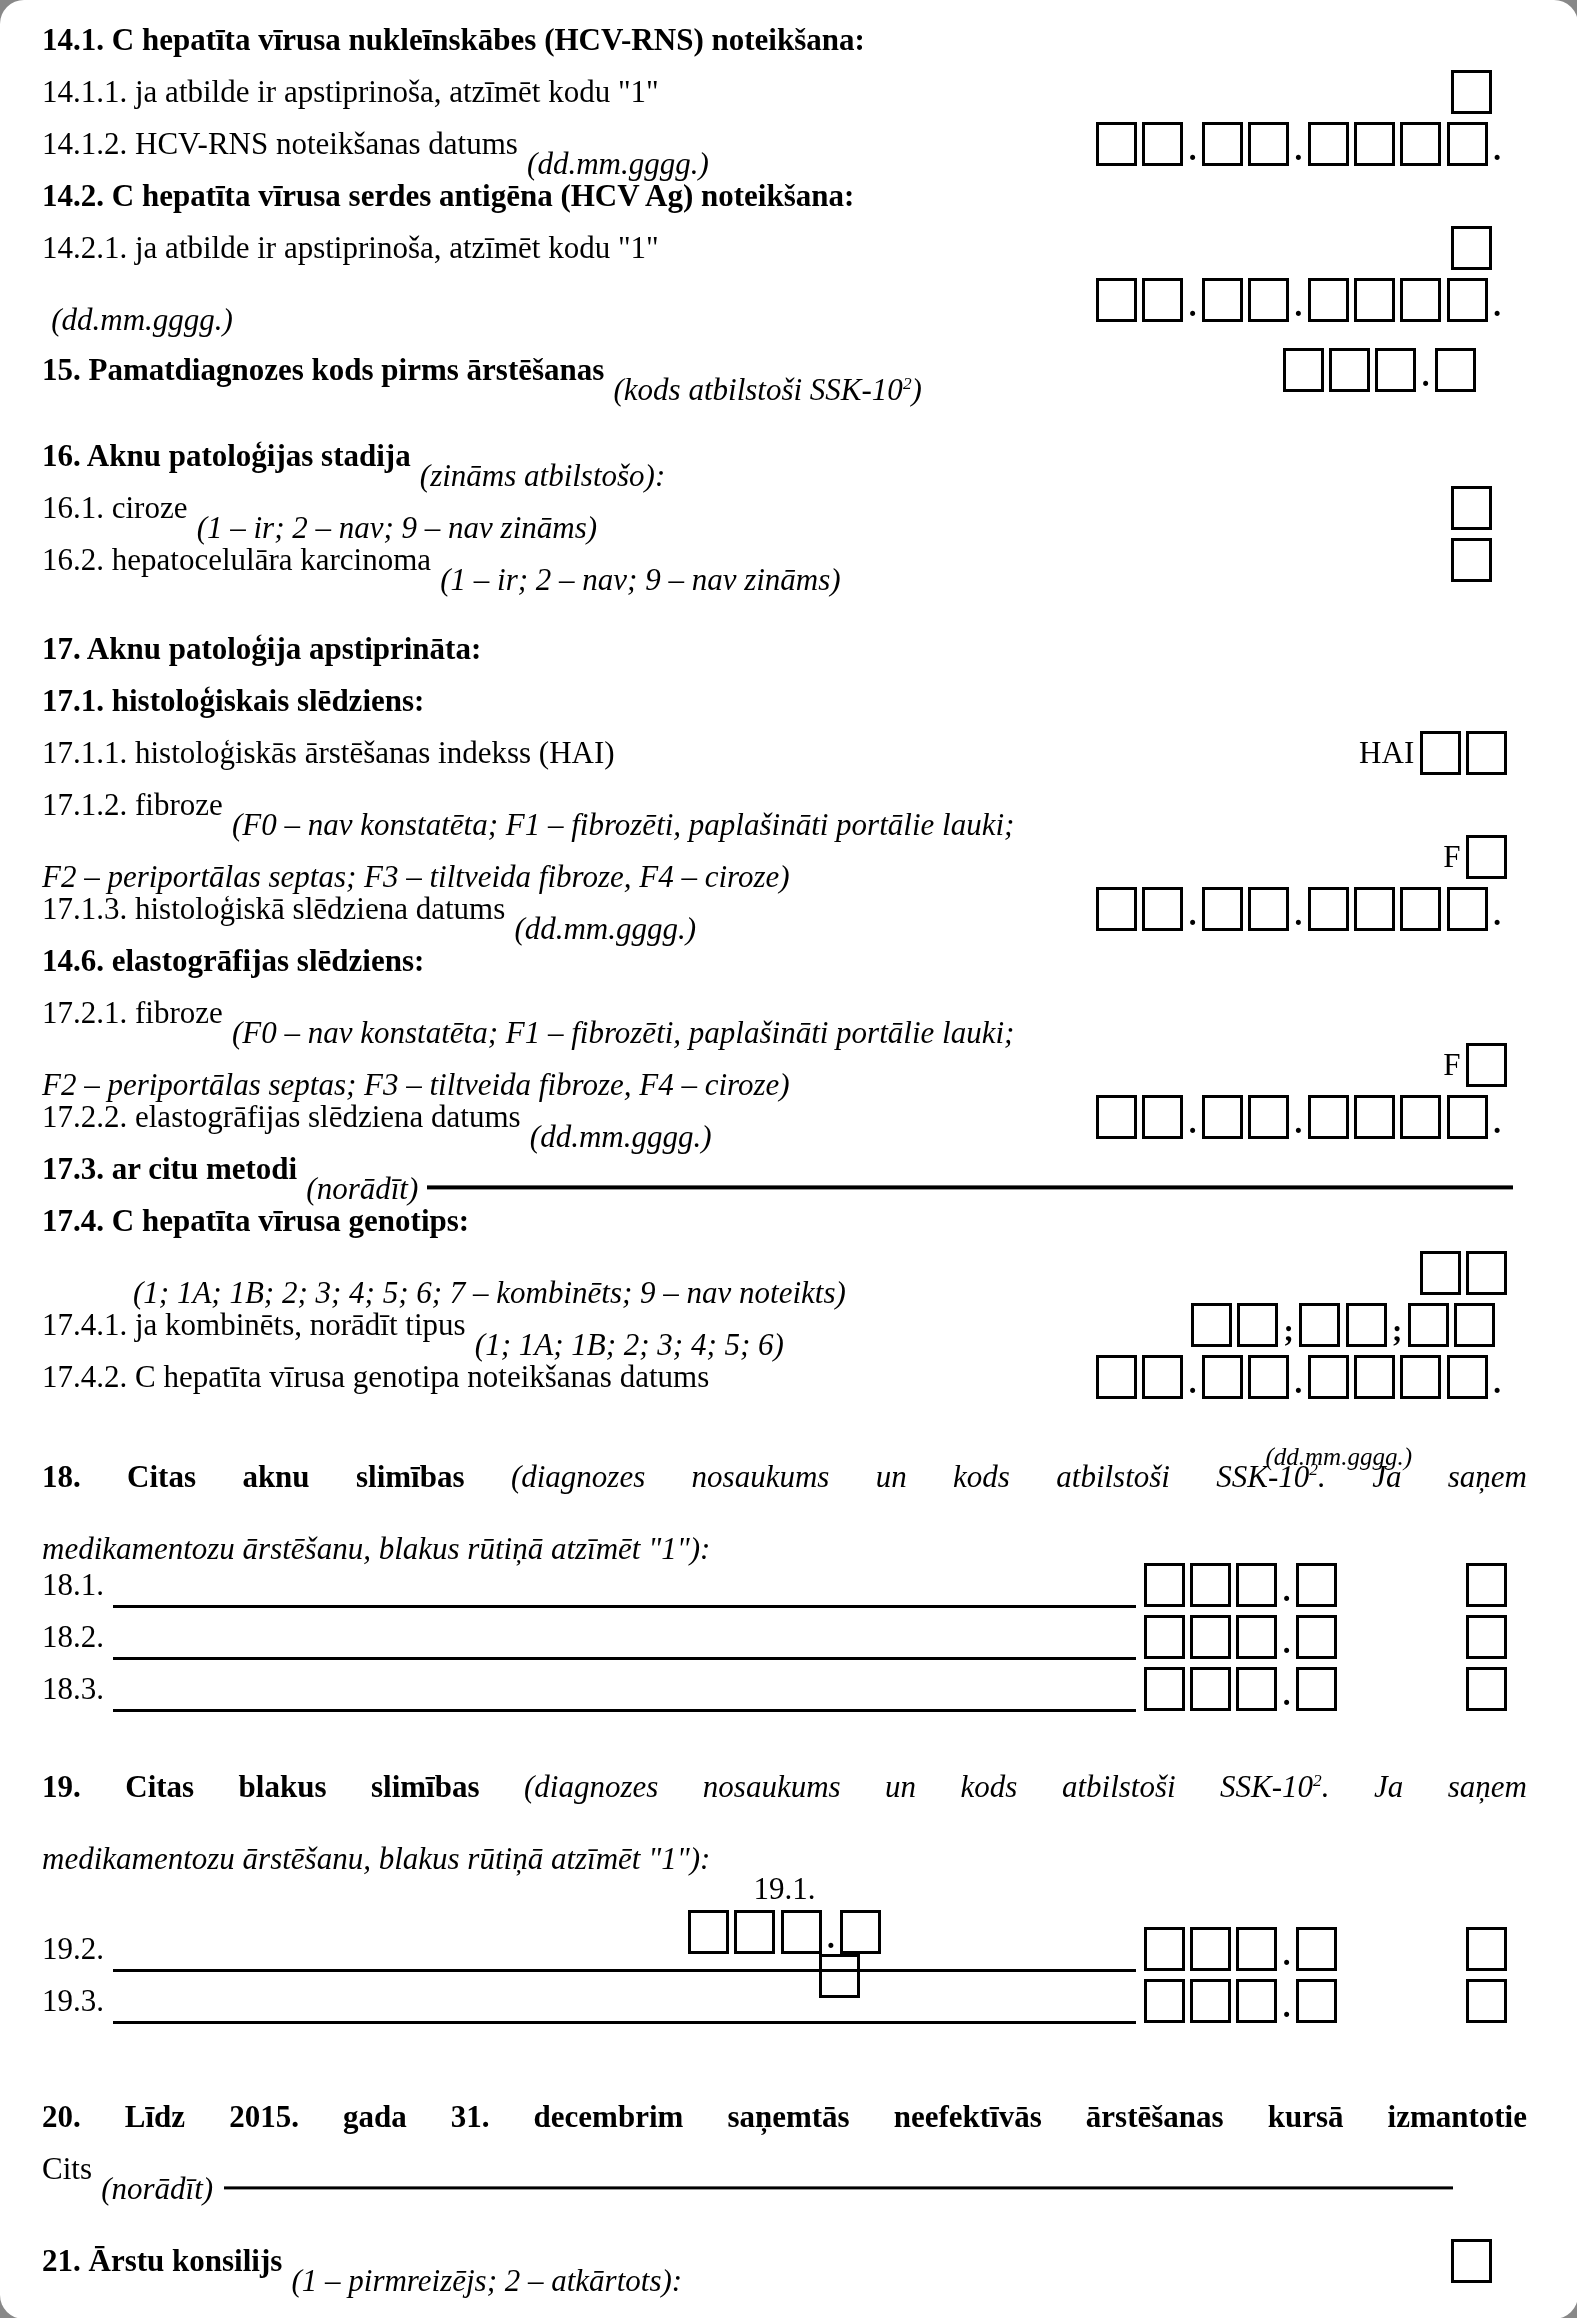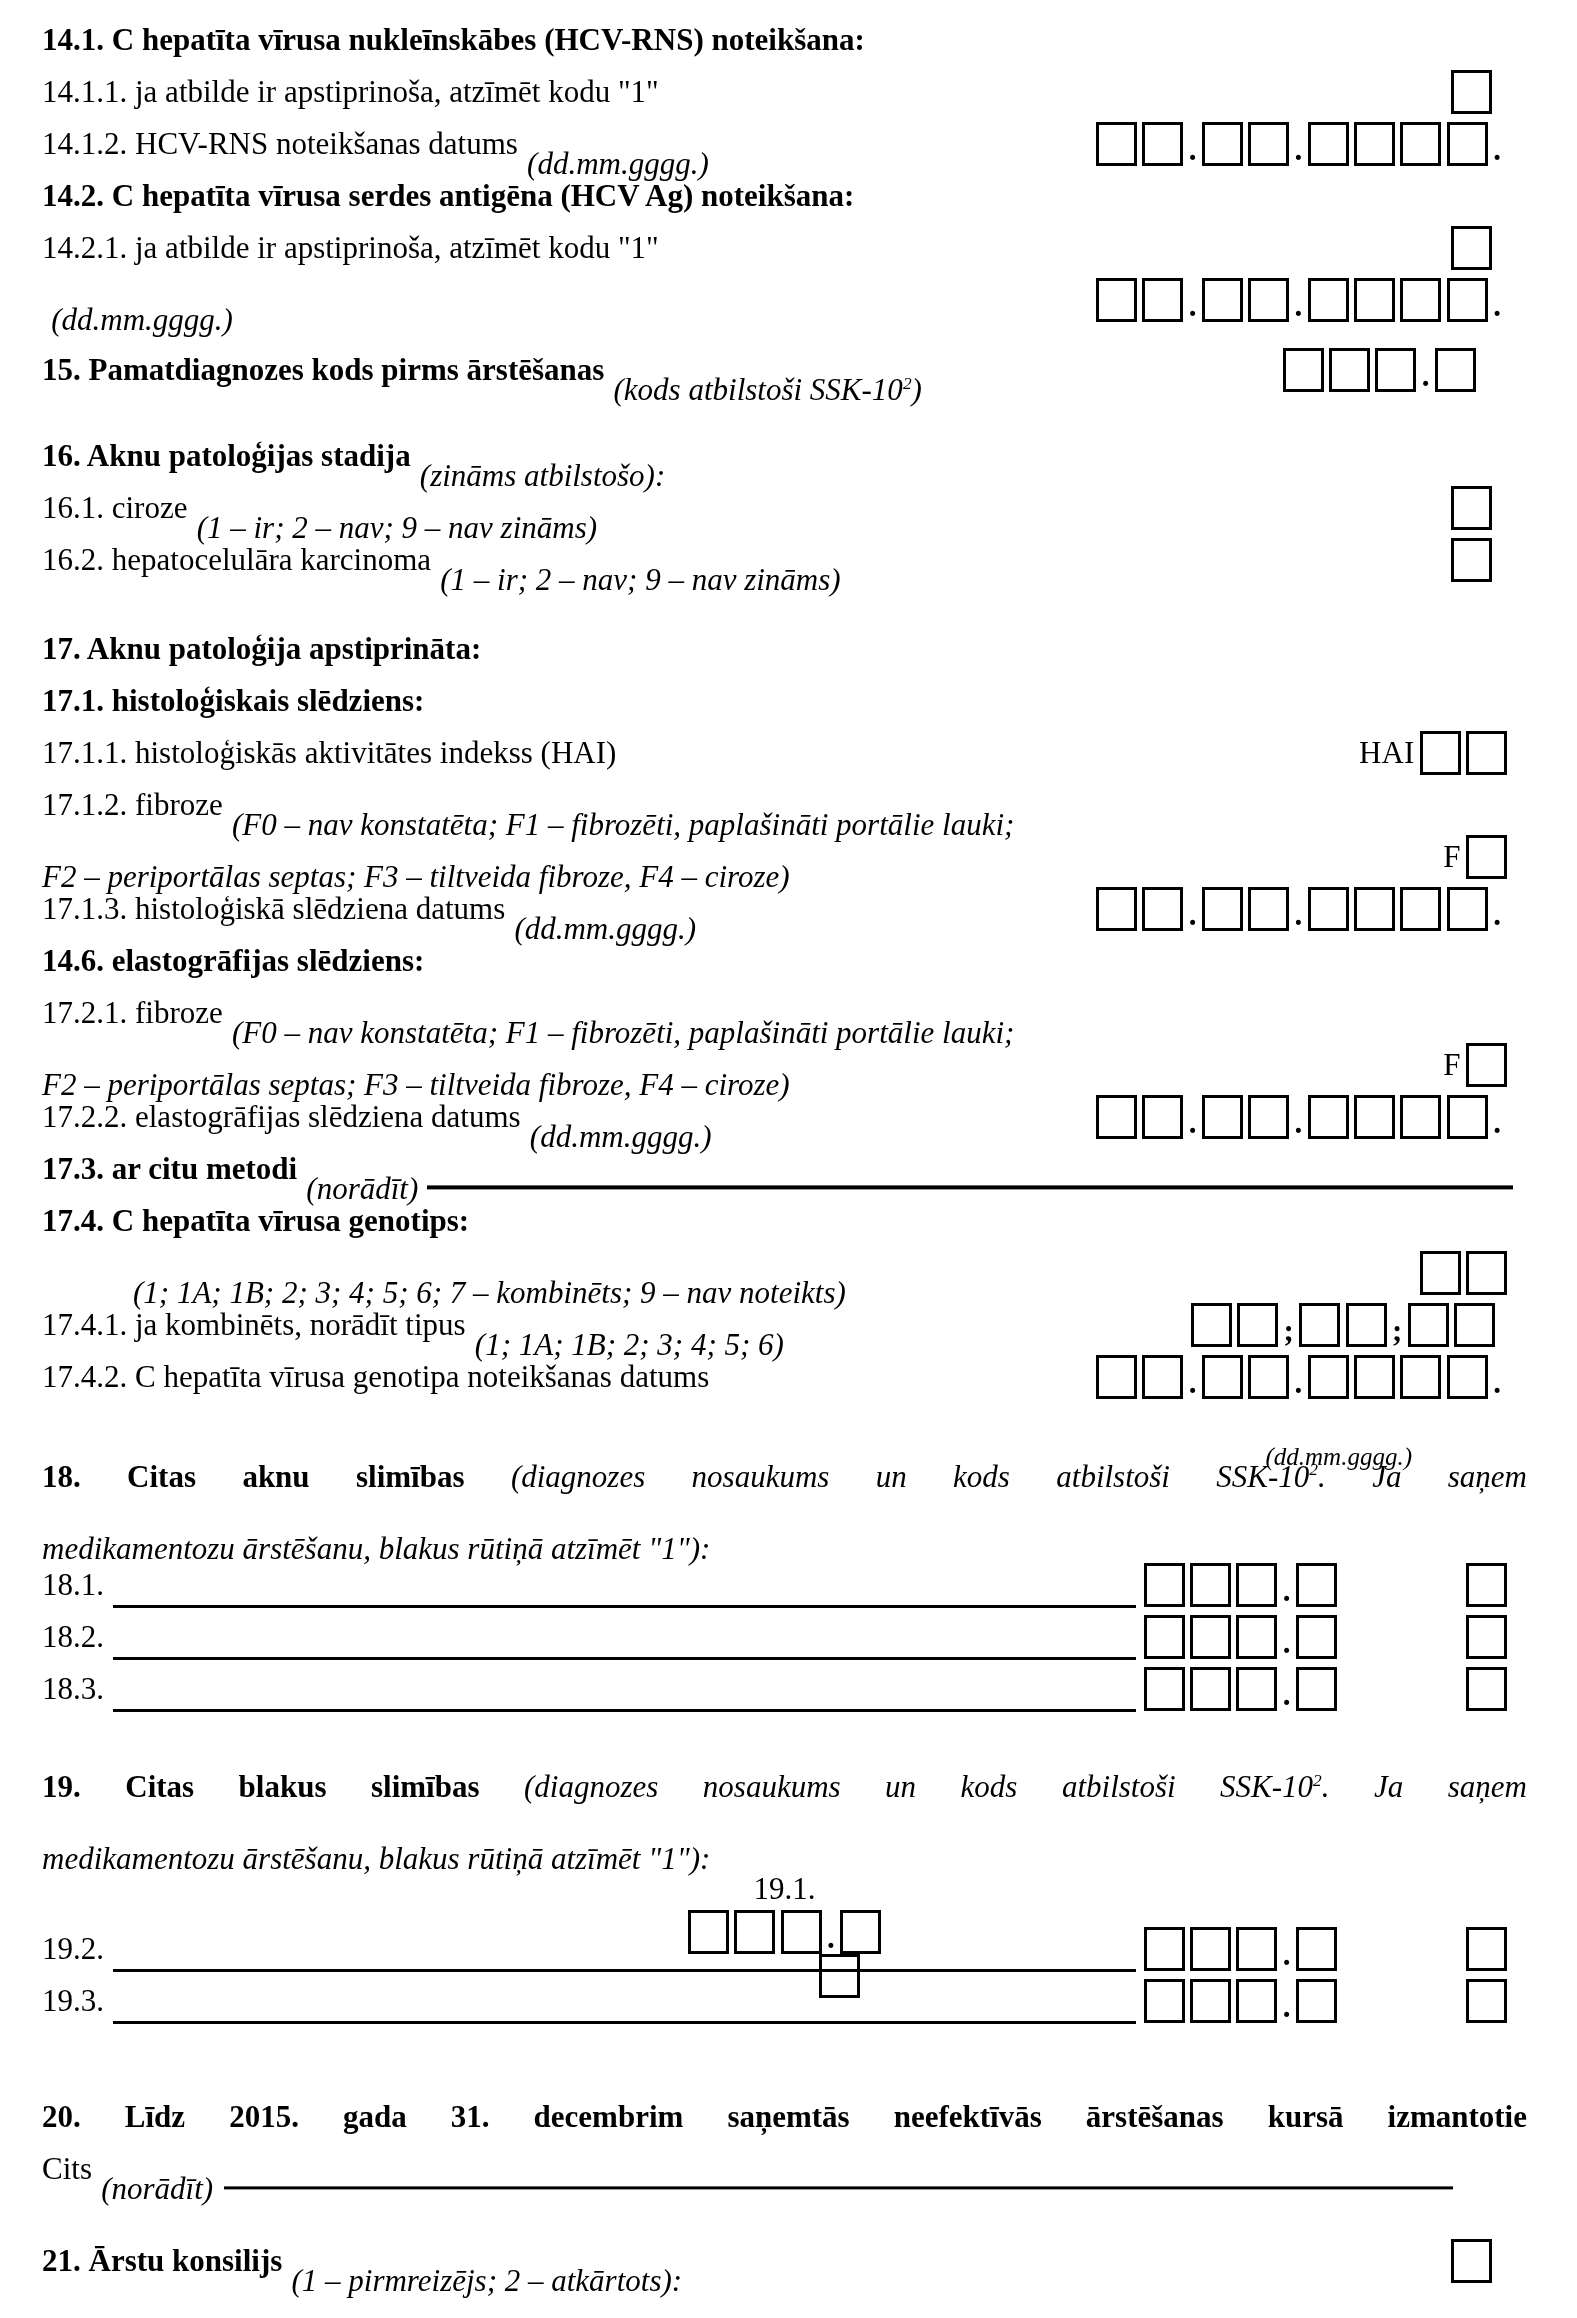--- a/index.html
+++ b/index.html
@@ -1,19 +1,19 @@
 <!DOCTYPE html>
 <html style="font-size:12.3px"><head>
 <meta charset="utf-8">
 <style>
   html,body{margin:0;padding:0;background:#888;}
   .page{
     position:relative;width:1578px;height:2319px;background:#fff;overflow:hidden;
     padding:14px 51px 0 42px;box-sizing:border-box;color:#000;
-    font-family:"Liberation Serif","DejaVu Serif",serif;font-size:31px;
+    font-family:"Liberation Serif","DejaVu Serif",serif;font-size:31px;border-radius:24px;
   }
   .line{display:flex;align-items:center;height:52px;}
   .sp{flex:1;}
   .b{font-weight:bold;}
   .it{font-style:italic;margin-top:40px;}
   .t{white-space:pre;}
   .gapL{margin-left:9.2px;}
   .bx{flex:none;width:35px;height:38px;border:3.8px solid #000;background:#fff;}
   .cluster{display:flex;align-items:center;gap:5.4px;flex:none;}
   .dsep{align-self:flex-end;font-weight:bold;line-height:1;padding-bottom:1.5px;white-space:pre;}
@@ -132,21 +132,21 @@
 
   <div class="line mt48">
     <span class="t b">17. Aknu patoloģija apstiprināta:</span>
   </div>
 
   <div class="line">
     <span class="t b">17.1. histoloģiskais slēdziens:</span>
   </div>
 
   <div class="line">
-    <span class="t">17.1.1. histoloģiskās aktivitātes indekss (HAI)</span>
+    <span class="t">17.1.1. histoloģiskās ārstēšanas indekss (HAI)</span>
     <span class="sp"></span>
     <span class="cluster mrD">
       <span class="t">HAI</span>
       <span class="bx"></span>
         <span class="bx"></span>
     </span>
   </div>
 
   <div class="line">
     <span class="t">17.1.2. fibroze</span>

